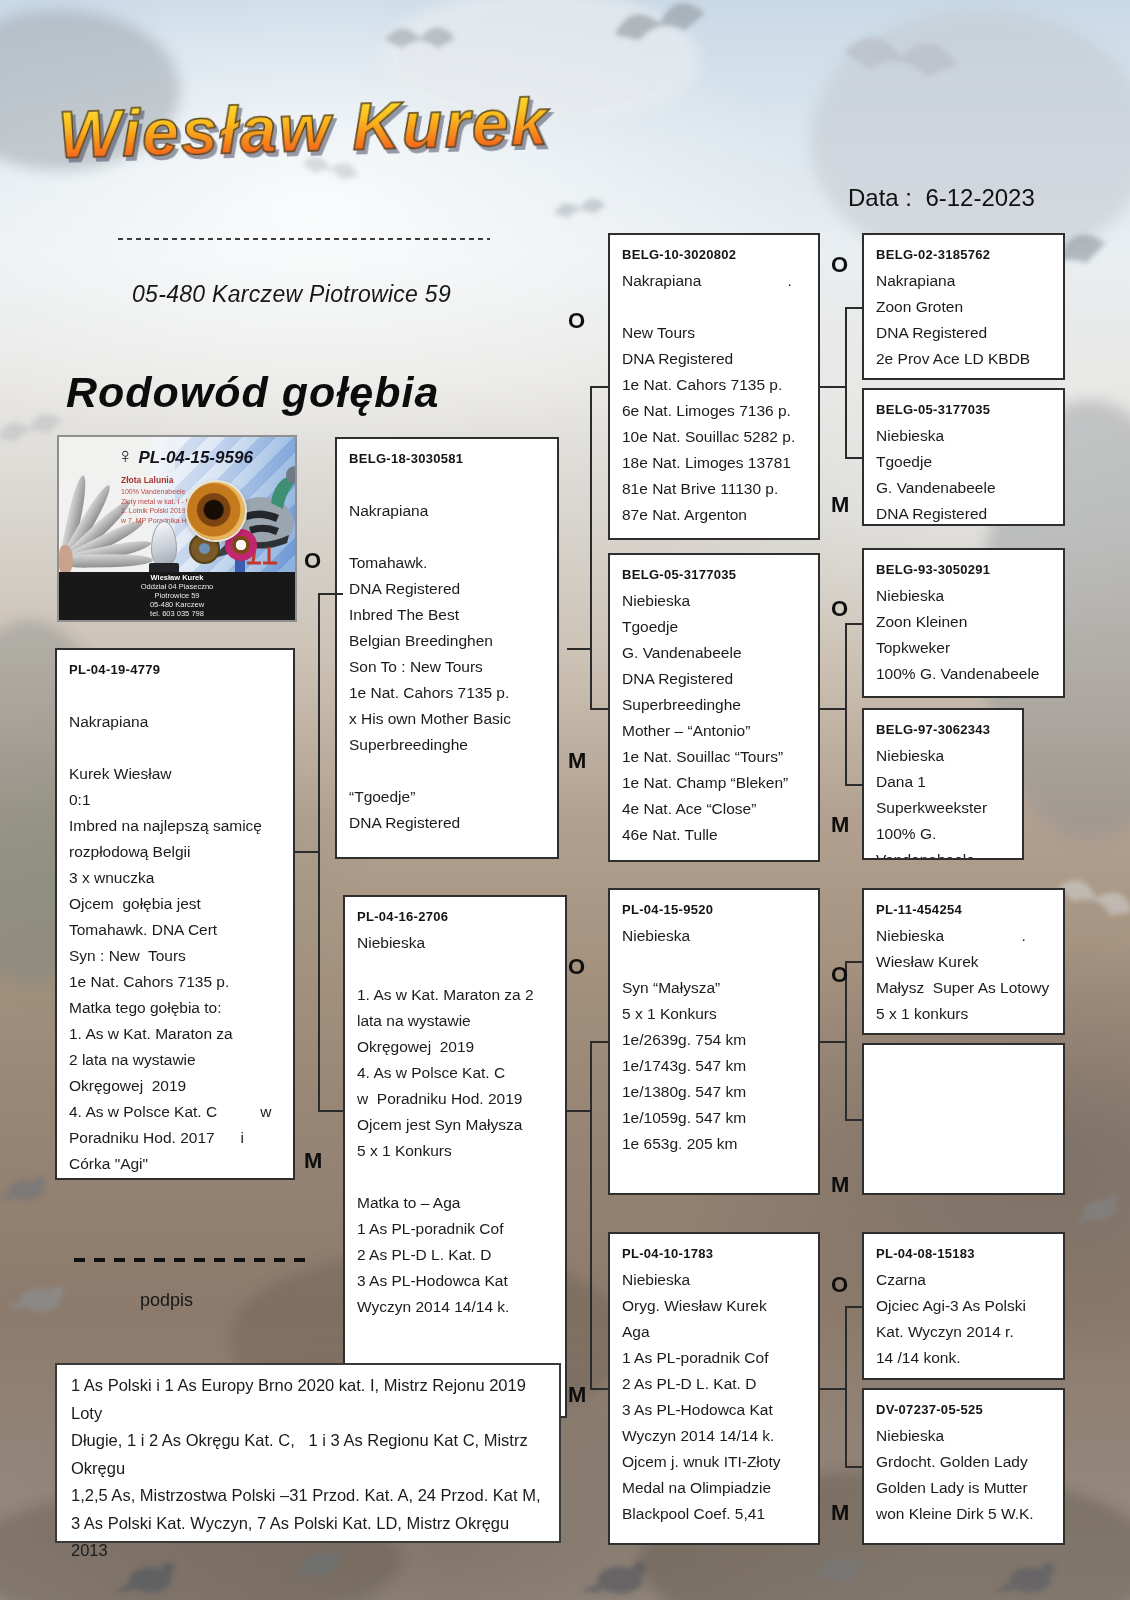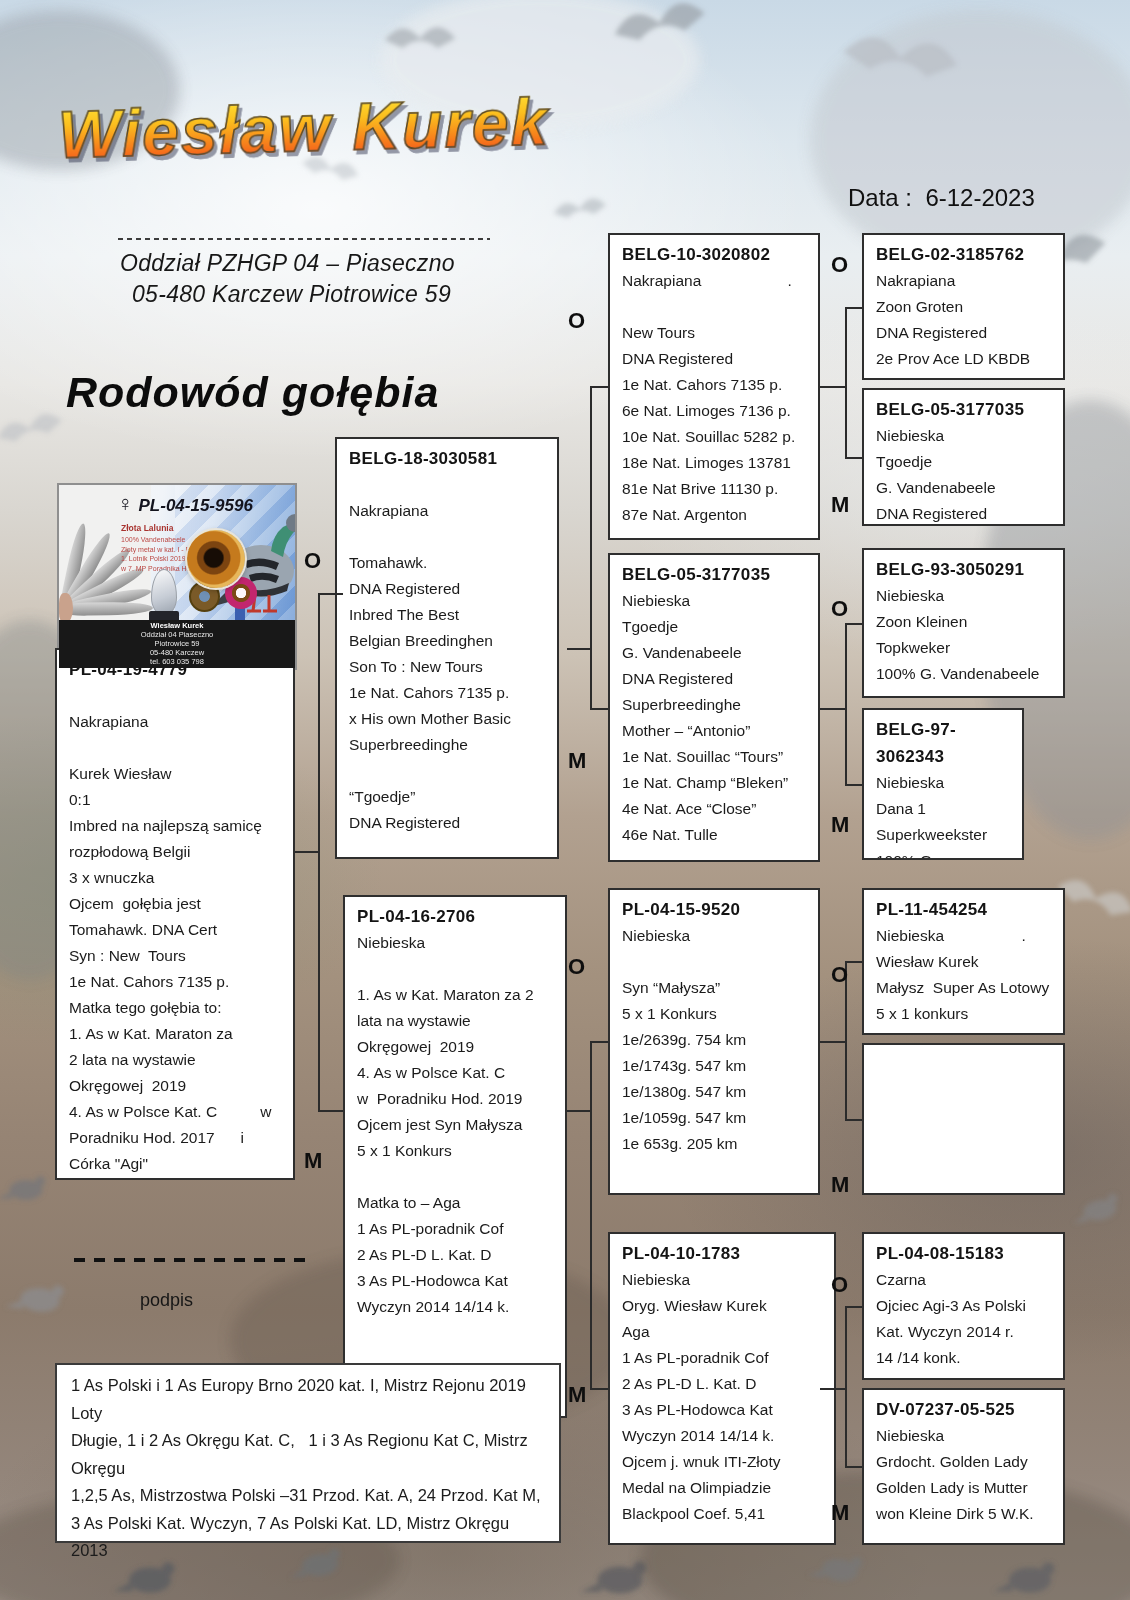--- a/index.html
+++ b/index.html
@@ -29,28 +29,28 @@
   }
   .date-line{position:absolute;left:848px;top:184px;font-size:24px;color:#101010;}
   .sep-dashes{position:absolute;left:118px;top:238px;width:372px;height:2px;
     background:repeating-linear-gradient(90deg,#3c3c3c 0 5px,transparent 5px 9px);}
   .addr{position:absolute;left:120px;font-style:italic;font-size:23px;color:#171717;letter-spacing:.3px;}
   .heading{position:absolute;left:66px;top:368px;font-style:italic;font-weight:bold;
     font-size:43px;letter-spacing:1px;color:#0c0c0c;}
   
   .pbox{position:absolute;background:#fff;border:2px solid #2e2e2e;box-sizing:border-box;
     padding:6px 12px;overflow:hidden;}
-  .ptitle{font-weight:bold;font-size:17px;line-height:27px;letter-spacing:.3px;color:#141414;}
+  .ptitle{font-weight:bold;font-size:13px;line-height:27px;letter-spacing:.3px;color:#141414;}
   .ln{font-size:15.5px;line-height:26px;min-height:26px;white-space:pre-wrap;color:#1b1b1b;}
   .cline{position:absolute;background:#2b2b2b;}
   .pmlabel{position:absolute;font-weight:bold;font-size:22px;color:#0e0e0e;}
   
   .card{position:absolute;left:57px;top:435px;width:240px;height:187px;box-sizing:border-box;
     border:2px solid #8f8f8f;overflow:hidden;
-    background:linear-gradient(103deg,#f7f8fa 0%,#f1f4f8 38%,#d4e1f2 58%,#9abae2 78%,#5f8fd0 100%);margin-top:48px;}
+    background:linear-gradient(103deg,#f7f8fa 0%,#f1f4f8 38%,#d4e1f2 58%,#9abae2 78%,#5f8fd0 100%);}
   .card-facets{position:absolute;right:0;top:0;width:120px;height:139px;
     background:repeating-linear-gradient(135deg,rgba(255,255,255,.22) 0 12px,rgba(110,150,215,.18) 12px 24px);}
   .card-left{position:absolute;left:0;top:0;width:92px;height:139px;background:#f1f1f0;}
   .feather{position:absolute;width:88px;height:13px;border-radius:50% 100% 100% 50%;
     background:linear-gradient(#d6d6d6,#8f8f8f);transform-origin:left center;left:6px;top:118px;}
   .thumb{position:absolute;left:0px;top:108px;width:14px;height:30px;border-radius:40% 60% 60% 40%;
     background:#c9a28c;}
   .card-ring{position:absolute;left:58px;top:6px;font-style:italic;font-weight:bold;
     font-size:17px;color:#14141e;white-space:nowrap;}
   .venus{font-size:22px;font-weight:bold;margin-right:5px;font-style:normal;}
@@ -134,21 +134,20 @@
       <use href="#gpigeon" transform="translate(1100,1210) scale(1.1) rotate(-10)" fill="#83888d" opacity=".55"></use>
     </g>
   </svg>
 
   <div class="logo">Wiesław Kurek</div>
   <div class="date-line">
     <span>Data :</span>&nbsp;
     <span>6-12-2023</span>
   </div>
   <div class="sep-dashes"></div>
-  <div class="addr" style="top:250px;">Oddział PZHGP 04 – Piaseczno</div>
   <div class="addr" style="top:281px;margin-left:12px;">05-480 Karczew  Piotrowice 59</div>
   <div class="heading">Rodowód gołębia</div>
 
   <div class="card">
     <div class="card-facets"></div>
     <div class="card-left">
       <div class="feather" style="transform:rotate(-78deg);"></div>
       <div class="feather" style="transform:rotate(-60deg);"></div>
       <div class="feather" style="transform:rotate(-43deg);"></div>
       <div class="feather" style="transform:rotate(-27deg);"></div>
@@ -298,21 +297,21 @@
         <div class="ln">&nbsp;</div>
         <div class="ln">Syn “Małysza”</div>
         <div class="ln">5 x 1 Konkurs</div>
         <div class="ln">1e/2639g. 754 km</div>
         <div class="ln">1e/1743g. 547 km</div>
         <div class="ln">1e/1380g. 547 km</div>
         <div class="ln">1e/1059g. 547 km</div>
         <div class="ln">1e 653g. 205 km</div>
       </div>
   </div>
-  <div class="pbox" style="left:608px;top:1232px;width:228px;height:313px">
+  <div class="pbox" style="left:608px;top:1232px;width:212px;height:313px">
     <div class="ptitle">PL-04-10-1783</div>
     <div>
         <div class="ln">Niebieska</div>
         <div class="ln">Oryg. Wiesław Kurek</div>
         <div class="ln">Aga</div>
         <div class="ln">1 As PL-poradnik Cof</div>
         <div class="ln">2 As PL-D L. Kat. D</div>
         <div class="ln">3 As PL-Hodowca Kat</div>
         <div class="ln">Wyczyn 2014 14/14 k.</div>
         <div class="ln">Ojcem j. wnuk ITI-Złoty</div>

